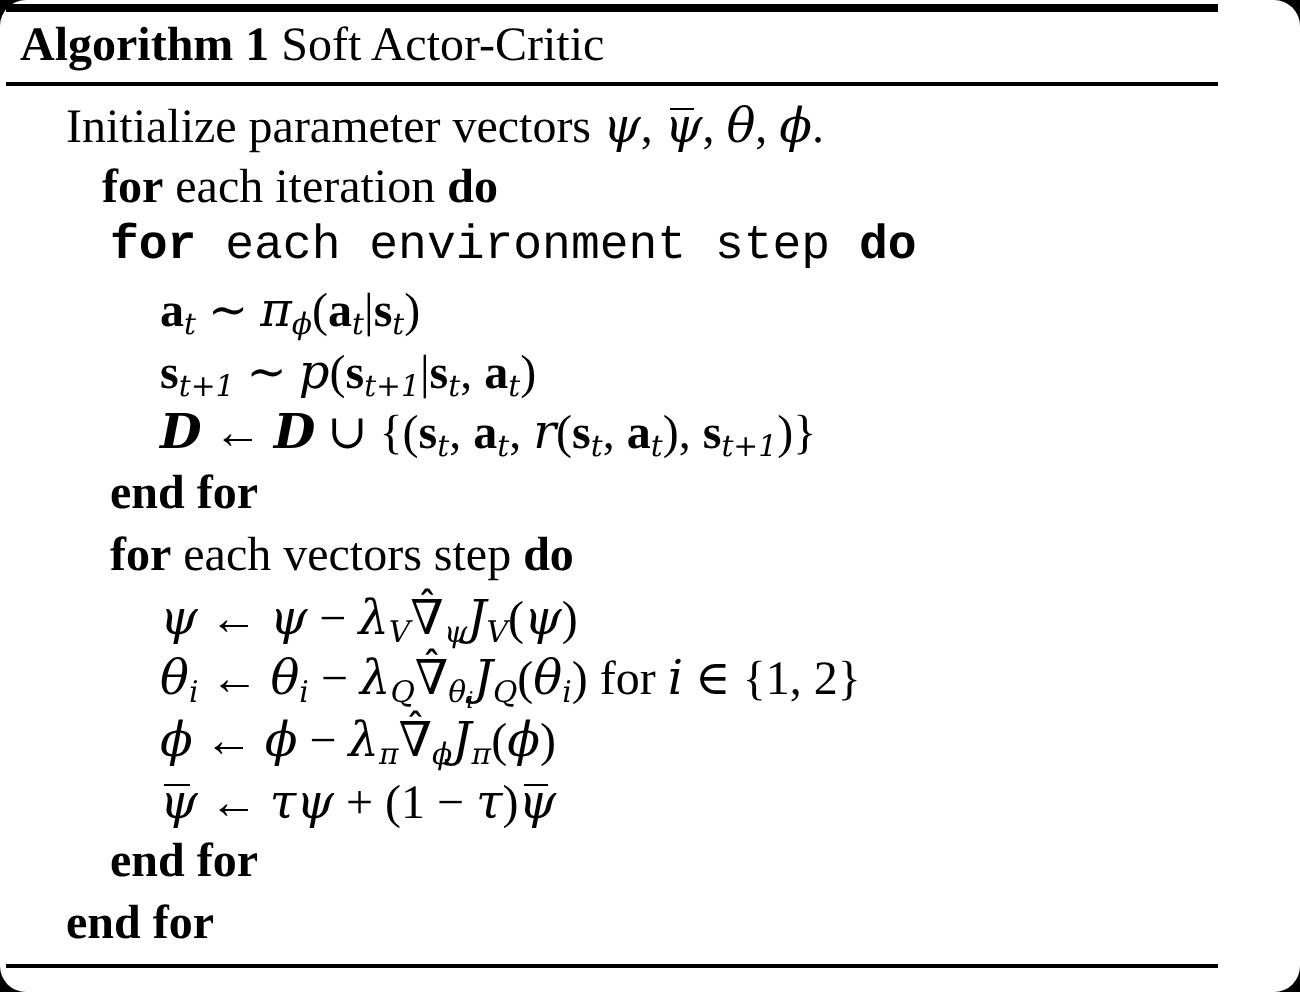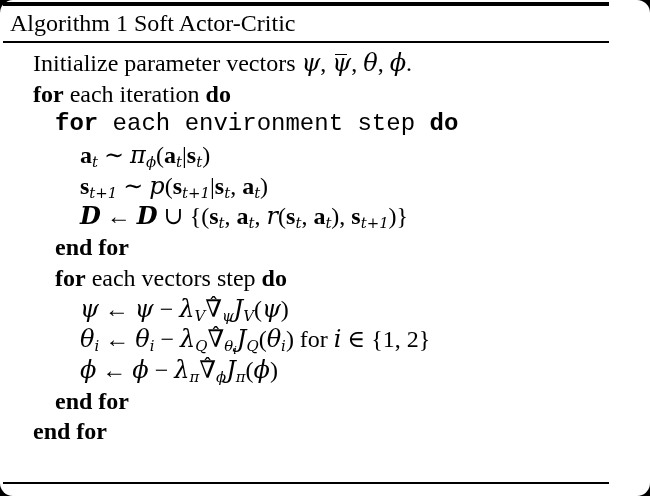--- a/index.html
+++ b/index.html
@@ -17,21 +17,21 @@
   }
   .rule { position: absolute; left: 3px; width: 606px; background: #000000; }
   .rule-top    { top: 2px;   height: 4px; }
   .rule-mid    { top: 41px;  height: 2px; }
   .rule-bottom { top: 482px; height: 2px; }
   .header {
     position: absolute; left: 10px; top: 9px;
     font-size: 24px; line-height: 28px; color: #000000;
     white-space: nowrap;
   }
-  .hdr-label { font-weight: normal; }
+  .hdr-label { font-weight: bold; }
   .body { position: absolute; left: 0; top: 48px; width: 632px; }
   .line {
     height: 30.7px; line-height: 30.7px;
     font-size: 24px; color: #000000;
     white-space: nowrap;
   }
   
   .seg-n  { }
   .seg-b  { font-weight: bold; }
   .seg-i  { font-family: "DejaVu Serif", "Liberation Serif", serif; font-style: italic; }
@@ -73,28 +73,29 @@
 </head>
 <body>
 
 <div class="page">
   <div class="paper">
     <div class="rule rule-top"></div>
     <div class="header"><span class="hdr-label">Algorithm 1</span><span>&nbsp;</span><span class="hdr-title">Soft Actor-Critic</span></div>
     <div class="rule rule-mid"></div>
     <div class="body" id="algo-body">
         <div class="line" style="padding-left: 33px;"><span class="seg-n">Initialize parameter vectors </span><span class="seg-i">ψ</span><span class="seg-n">, </span><span class="seg-bar">ψ</span><span class="seg-n">, </span><span class="seg-i">θ</span><span class="seg-n">, </span><span class="seg-i">ϕ</span><span class="seg-n">.</span></div>
-        <div class="line" style="padding-left: 33px;"><span class="seg-b">for</span><span class="seg-n"> each iteration </span><span class="seg-b">do</span></div>
+        <div class="line" style="padding-left: 33px; margin-left: 18px;"><span class="seg-b">for</span><span class="seg-n"> each iteration </span><span class="seg-b">do</span></div>
         <div class="line" style="padding-left: 55px; font-family: Liberation Mono, monospace;"><span class="seg-b">for</span><span class="seg-n"> each environment step </span><span class="seg-b">do</span></div>
         <div class="line" style="padding-left: 80px;"><span class="seg-bi">a</span><span class="seg-sub">t</span><span class="seg-n"> ∼ </span><span class="seg-i">π</span><span class="seg-sub">ϕ</span><span class="seg-n">(</span><span class="seg-bi">a</span><span class="seg-sub">t</span><span class="seg-n">|</span><span class="seg-bi">s</span><span class="seg-sub">t</span><span class="seg-n">)</span></div>
         <div class="line" style="padding-left: 80px;"><span class="seg-bi">s</span><span class="seg-sub">t+1</span><span class="seg-n"> ∼ </span><span class="seg-i">p</span><span class="seg-n">(</span><span class="seg-bi">s</span><span class="seg-sub">t+1</span><span class="seg-n">|</span><span class="seg-bi">s</span><span class="seg-sub">t</span><span class="seg-n">, </span><span class="seg-bi">a</span><span class="seg-sub">t</span><span class="seg-n">)</span></div>
         <div class="line" style="padding-left: 80px;"><span class="seg-cal">D</span><span class="seg-n"> ← </span><span class="seg-cal">D</span><span class="seg-n"> ∪ {(</span><span class="seg-bi">s</span><span class="seg-sub">t</span><span class="seg-n">, </span><span class="seg-bi">a</span><span class="seg-sub">t</span><span class="seg-n">, </span><span class="seg-i">r</span><span class="seg-n">(</span><span class="seg-bi">s</span><span class="seg-sub">t</span><span class="seg-n">, </span><span class="seg-bi">a</span><span class="seg-sub">t</span><span class="seg-n">), </span><span class="seg-bi">s</span><span class="seg-sub">t+1</span><span class="seg-n">)}</span></div>
         <div class="line" style="padding-left: 55px;"><span class="seg-b">end for</span></div>
         <div class="line" style="padding-left: 55px;"><span class="seg-b">for</span><span class="seg-n"> each vectors step </span><span class="seg-b">do</span></div>
         <div class="line" style="padding-left: 80px;"><span class="seg-i">ψ</span><span class="seg-n"> ← </span><span class="seg-i">ψ</span><span class="seg-n"> − </span><span class="seg-i">λ</span><span class="seg-sub">V</span><span class="seg-hat">∇<span class="hat-mark">ˆ</span></span><span class="seg-sub">ψ</span><span class="seg-i">J</span><span class="seg-sub">V</span><span class="seg-n">(</span><span class="seg-i">ψ</span><span class="seg-n">)</span></div>
         <div class="line" style="padding-left: 80px;"><span class="seg-i">θ</span><span class="seg-sub">i</span><span class="seg-n"> ← </span><span class="seg-i">θ</span><span class="seg-sub">i</span><span class="seg-n"> − </span><span class="seg-i">λ</span><span class="seg-sub">Q</span><span class="seg-hat">∇<span class="hat-mark">ˆ</span></span><span class="seg-sub">θ</span><span class="seg-sub2">i</span><span class="seg-i">J</span><span class="seg-sub">Q</span><span class="seg-n">(</span><span class="seg-i">θ</span><span class="seg-sub">i</span><span class="seg-n">) for </span><span class="seg-i">i</span><span class="seg-n"> ∈ {1, 2}</span></div>
         <div class="line" style="padding-left: 80px;"><span class="seg-i">ϕ</span><span class="seg-n"> ← </span><span class="seg-i">ϕ</span><span class="seg-n"> − </span><span class="seg-i">λ</span><span class="seg-sub">π</span><span class="seg-hat">∇<span class="hat-mark">ˆ</span></span><span class="seg-sub">ϕ</span><span class="seg-i">J</span><span class="seg-sub">π</span><span class="seg-n">(</span><span class="seg-i">ϕ</span><span class="seg-n">)</span></div>
+        <div class="line" style="padding-left: 80px;"><span class="seg-bar">ψ</span><span class="seg-n"> ← </span><span class="seg-i">τψ</span><span class="seg-n"> + (1 − </span><span class="seg-i">τ</span><span class="seg-n">)</span><span class="seg-bar">ψ</span></div>
         <div class="line" style="padding-left: 55px;"><span class="seg-b">end for</span></div>
         <div class="line" style="padding-left: 33px;"><span class="seg-b">end for</span></div>
       </div>
     <div class="rule rule-bottom"></div>
   </div>
 </div>
 
 </body></html>

